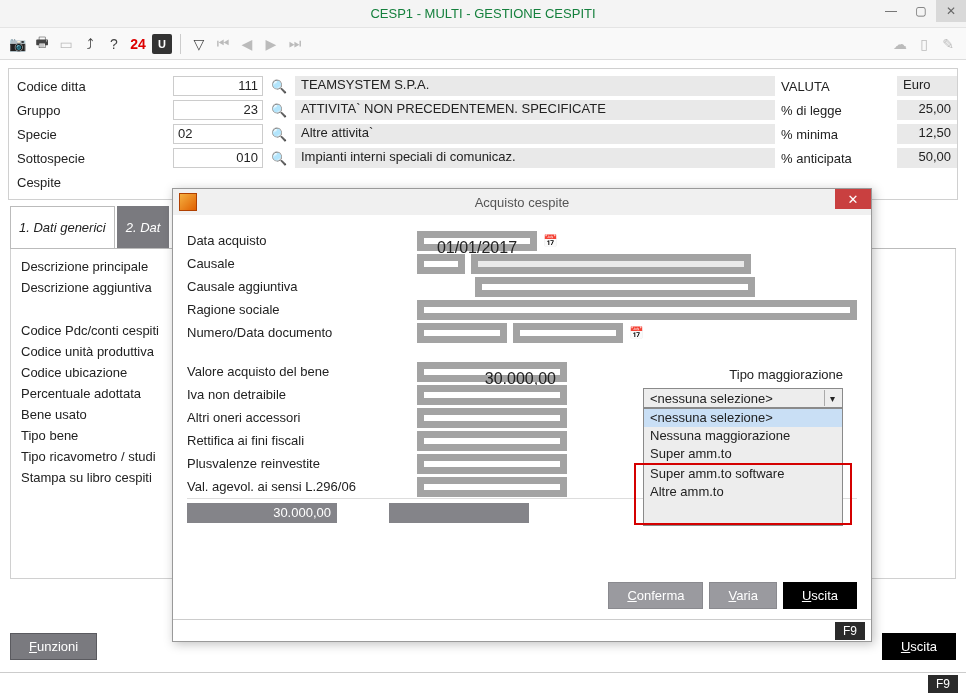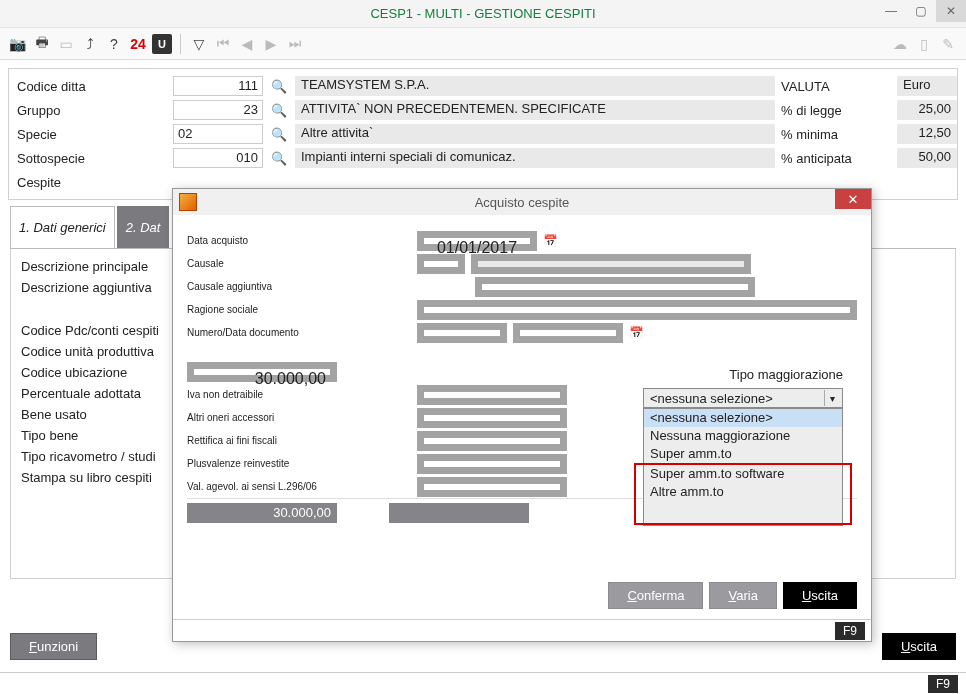--- a/index.html
+++ b/index.html
@@ -238,21 +238,21 @@
     position:relative;
   }
 
   .form-row {
     display:flex;
     align-items:center;
     height:23px;
   }
   .form-row .lbl {
     width:230px;
-    font-size:10px;
+    font-size:13px;
   }
   .form-row .ctrl {
     flex:1;
     display:flex;
     gap:6px;
     align-items:center;
   }
   .field {
     border:7px solid #a3a3a3;
     background:#fff;
@@ -492,20 +492,21 @@
       <div class="ctrl">
         <div class="field" style="width:90px"></div>
         <div class="field" style="width:110px"></div>
         <span class="cal">📅</span>
       </div>
     </div>
 
     <div class="hr-space"></div>
 
     <div class="form-row">
+      <div class="lbl">Valore acquisto del bene</div>
       <div class="ctrl">
           <div class="field num">30.000,00</div>
         </div>
     </div>
     <div class="form-row">
       <div class="lbl">Iva non detraibile</div>
       <div class="ctrl">
           <div class="field num"></div>
         </div>
     </div>

